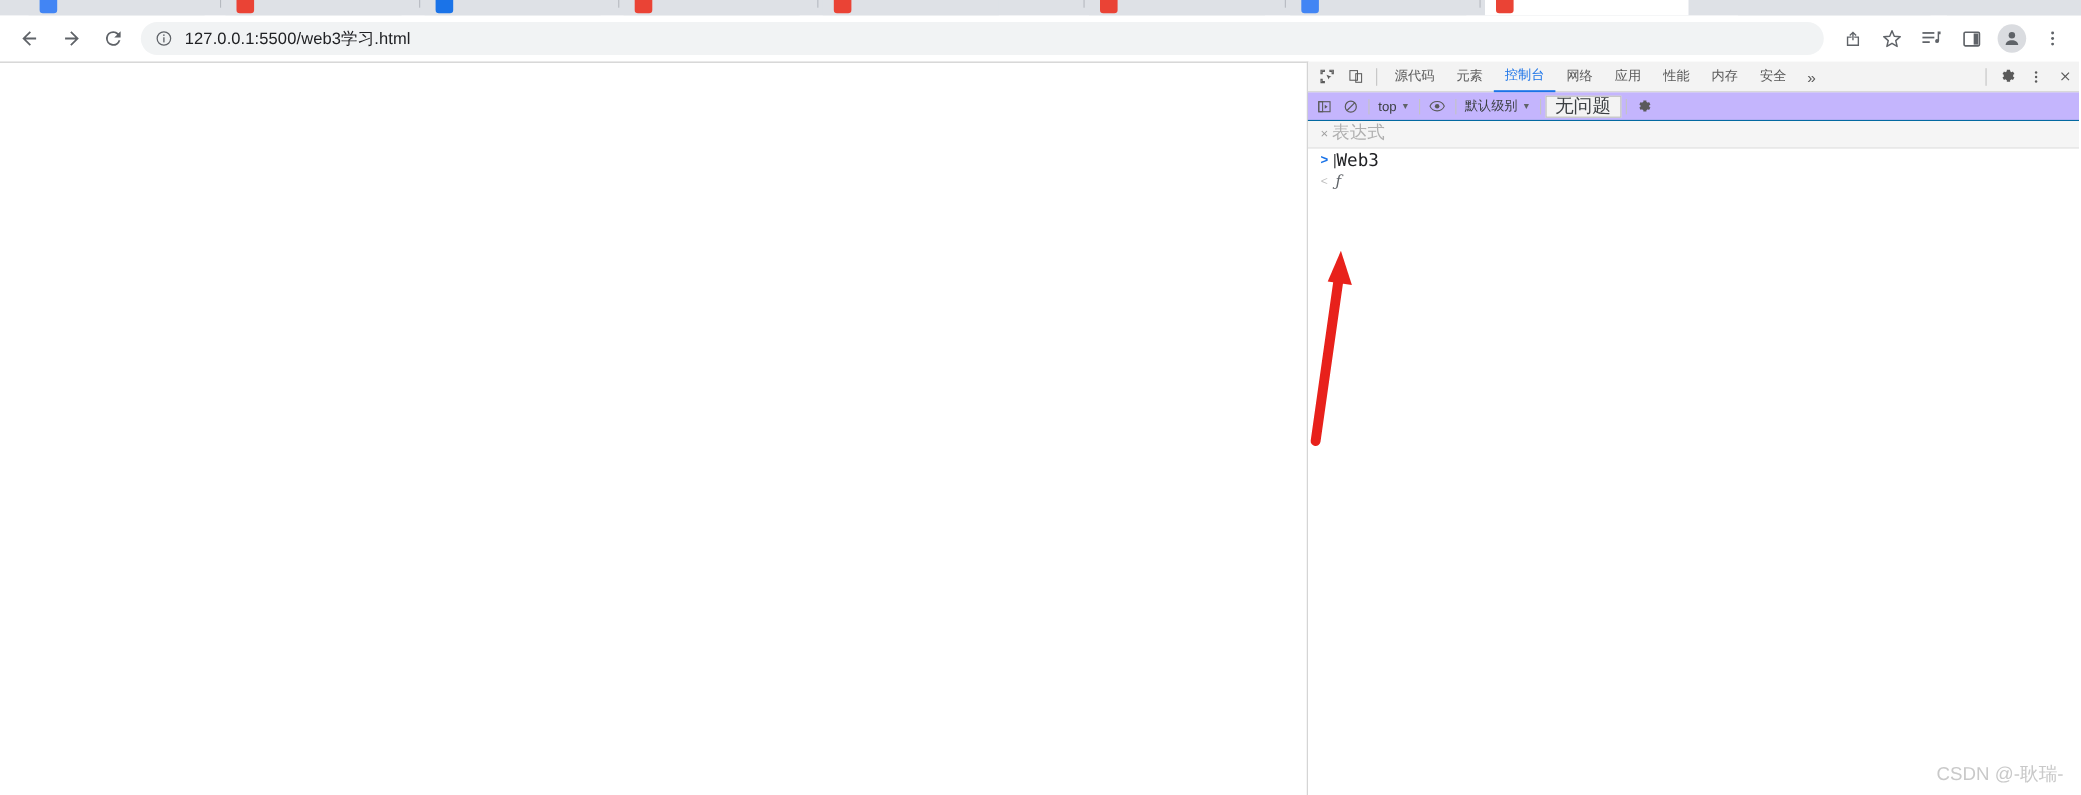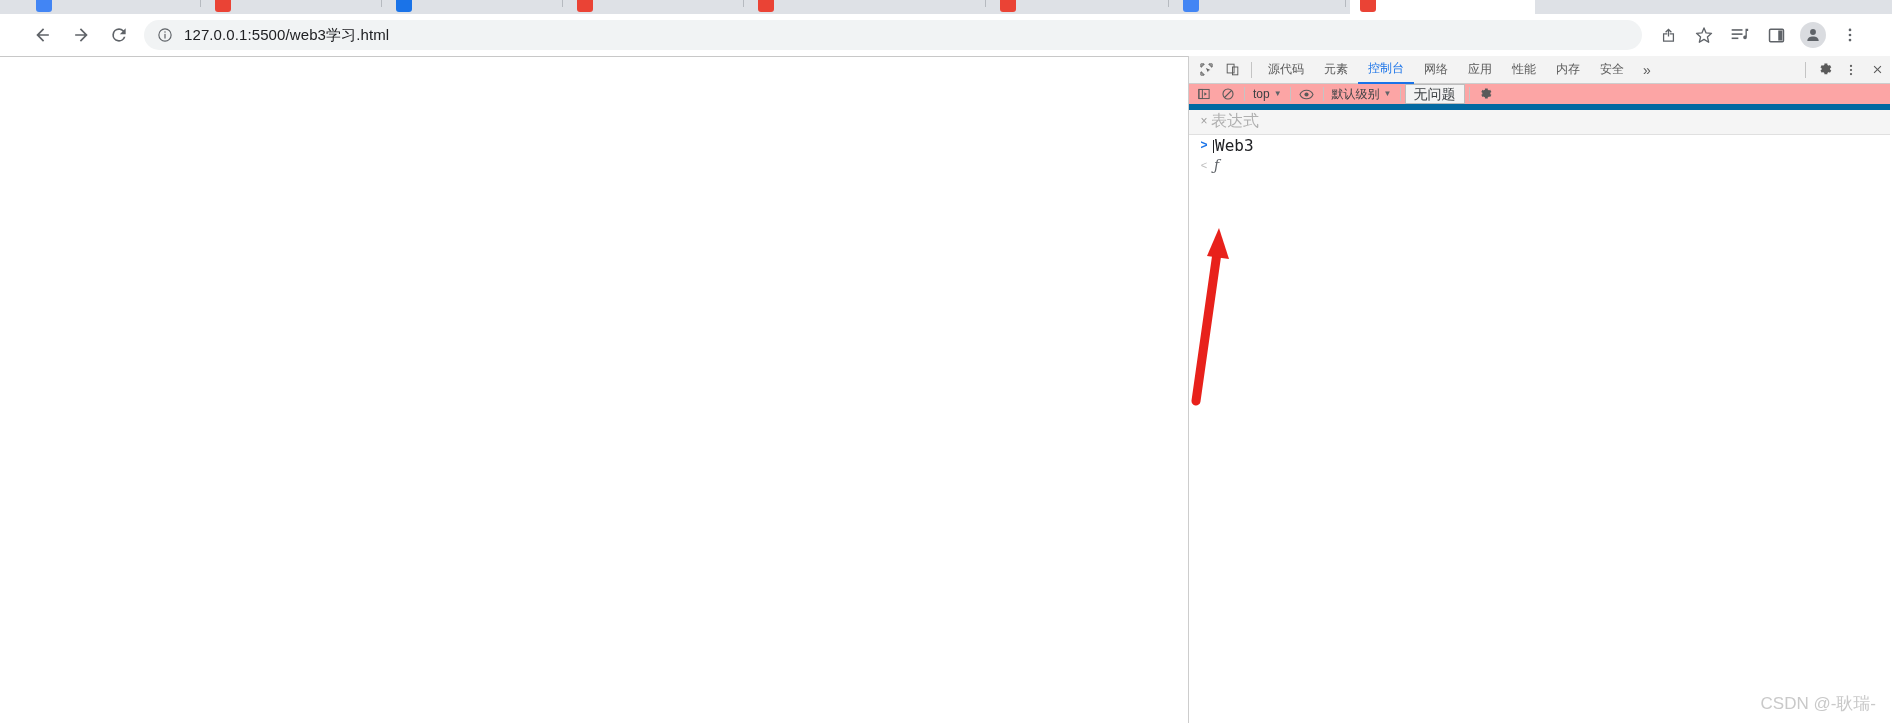--- a/index.html
+++ b/index.html
@@ -54,21 +54,21 @@
     width: 1px;
     height: 16px;
     background: #b6bac0;
   }
 
   .toolbar {
     height: 42px;
     display: flex;
     align-items: center;
     background: #ffffff;
-    padding: 0 24px;
+    padding: 0 8px;
     box-sizing: border-box;
   }
   .nav-btn {
     width: 30px; height: 30px;
     display: flex; align-items: center; justify-content: center;
     border-radius: 50%;
     flex: 0 0 auto;
     margin: 0 4px;
   }
   .nav-btn svg { display: block; }
@@ -180,22 +180,22 @@
     padding: 0 9px;
     color: #5a5a5a;
     font-size: 14px;
     flex: 0 0 auto;
     display: flex; align-items: center; height: 28px;
   }
   .dt-spacer { flex: 1 1 auto; }
 
   .dt-consolebar {
     height: 26px;
-    background: #fca5a5;
-    border-bottom: 6px solid #0369a1;
+    background: #c4b5fd;
+    border-bottom: 1px solid #0369a1;
     display: flex;
     align-items: center;
     flex: 0 0 auto;
     padding: 0 3px;
     box-sizing: border-box;
   }
   .cb-icon {
     width: 24px; height: 24px;
     display: flex; align-items: center; justify-content: center;
     flex: 0 0 auto;
@@ -234,21 +234,21 @@
     min-width: 0;
   }
   .cb-filter-ph {
     font-size: 12px;
     color: #8e8e8e;
     white-space: nowrap;
   }
   .cb-issues {
     border: 1px solid #bdbdbd;
     background: #f3f3f3;
-    font-size: 14px;
+    font-size: 17px;
     color: #3c4043;
     padding: 1px 8px;
     white-space: nowrap;
     flex: 0 0 auto;
     line-height: 16px;
   }
 
   .dt-body {
     flex: 1 1 auto;
     background: #ffffff;

